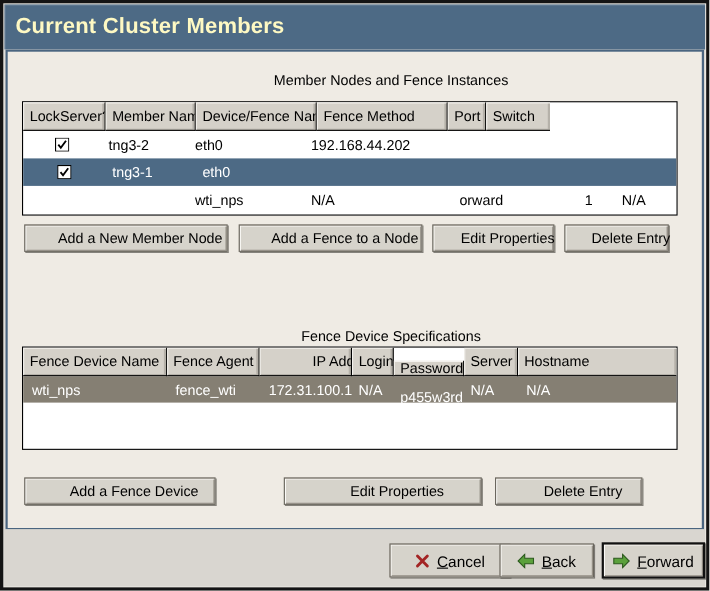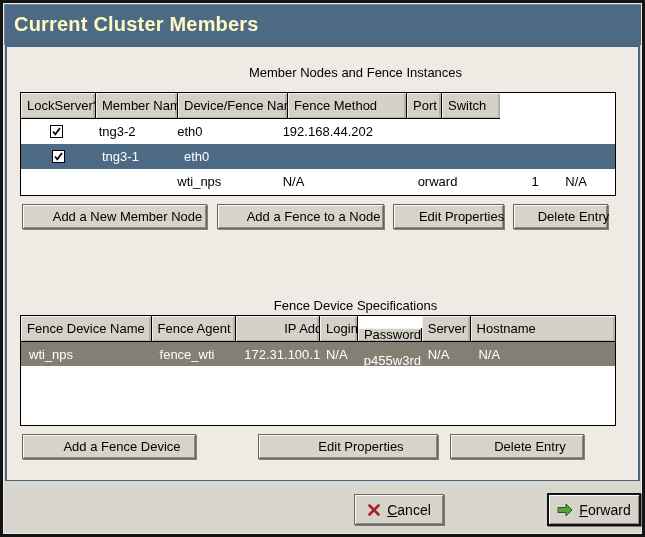--- a/index.html
+++ b/index.html
@@ -114,21 +114,21 @@
       </div>
     </div>
 
     <button class="btn row-btn" style="left:15px;top:157px;width:185px;">Add a New Member Node</button>
     <button class="btn row-btn" style="left:210px;top:157px;width:167px;">Add a Fence to a Node</button>
     <button class="btn row-btn" style="left:386px;top:157px;width:111px;">Edit Properties</button>
     <button class="btn row-btn" style="left:506px;top:157px;width:95px;">Delete Entry</button>
 
     <div class="section-label" style="top:251px;">Fence Device Specifications</div>
 
-    <div class="gtk-table" style="left:13px;top:268px;width:596px;height:111px;">
+    <div class="gtk-table" style="left:13px;top:268px;width:596px;height:94px;">
       <div class="thead">
         <div class="th fc0">Fence Device Name</div>
         <div class="th fc1">Fence Agent</div>
         <div class="th fc2">IP Address</div>
         <div class="th fc3">Login</div>
         <div class="th fc4">Password</div>
         <div class="th fc5">Server</div>
         <div class="th fc6">Hostname</div>
       </div>
 
@@ -143,29 +143,37 @@
       </div>
     </div>
 
     <button class="btn row-btn" style="left:15px;top:387px;width:174px;">Add a Fence Device</button>
     <button class="btn row-btn" style="left:251px;top:387px;width:180px;">Edit Properties</button>
     <button class="btn row-btn" style="left:443px;top:387px;width:134px;">Delete Entry</button>
   </div>
 
   <div class="bottombar">
 
-    <button class="btn footer-btn" style="left:350px;top:13px;width:90px;">
+    <button class="btn footer-btn" style="left:350px;top:13px;width:110px;">
       <span class="icon">
         <svg width="14" height="14" viewBox="0 0 14 14">
           <path d="M2.5 2.5 L11.5 11.5 M11.5 2.5 L2.5 11.5" stroke="#a32424" stroke-width="2.6" stroke-linecap="round"></path>
         </svg>
       </span>
       <span><span class="mn">C</span><span>ancel</span></span>
     </button>
 
+    <button class="btn footer-btn" style="left:450px;top:13px;width:86px;">
+      <span class="icon">
+        <svg width="16" height="14" viewBox="0 0 16 14">
+          <path d="M7 1 L7 4.5 L15 4.5 L15 9.5 L7 9.5 L7 13 L1 7 Z" fill="#5ba13c" stroke="#2c5a1e" stroke-width="1"></path>
+        </svg>
+      </span>
+      <span><span class="mn">B</span><span>ack</span></span>
+    </button>
 
     <button class="btn footer-btn default-btn" style="left:543px;top:12px;width:94px;">
       <span class="icon">
         <svg width="16" height="14" viewBox="0 0 16 14">
           <path d="M9 1 L9 4.5 L1 4.5 L1 9.5 L9 9.5 L9 13 L15 7 Z" fill="#5ba13c" stroke="#2c5a1e" stroke-width="1"></path>
         </svg>
       </span>
       <span><span class="mn">F</span><span>orward</span></span>
     </button>
   </div>

